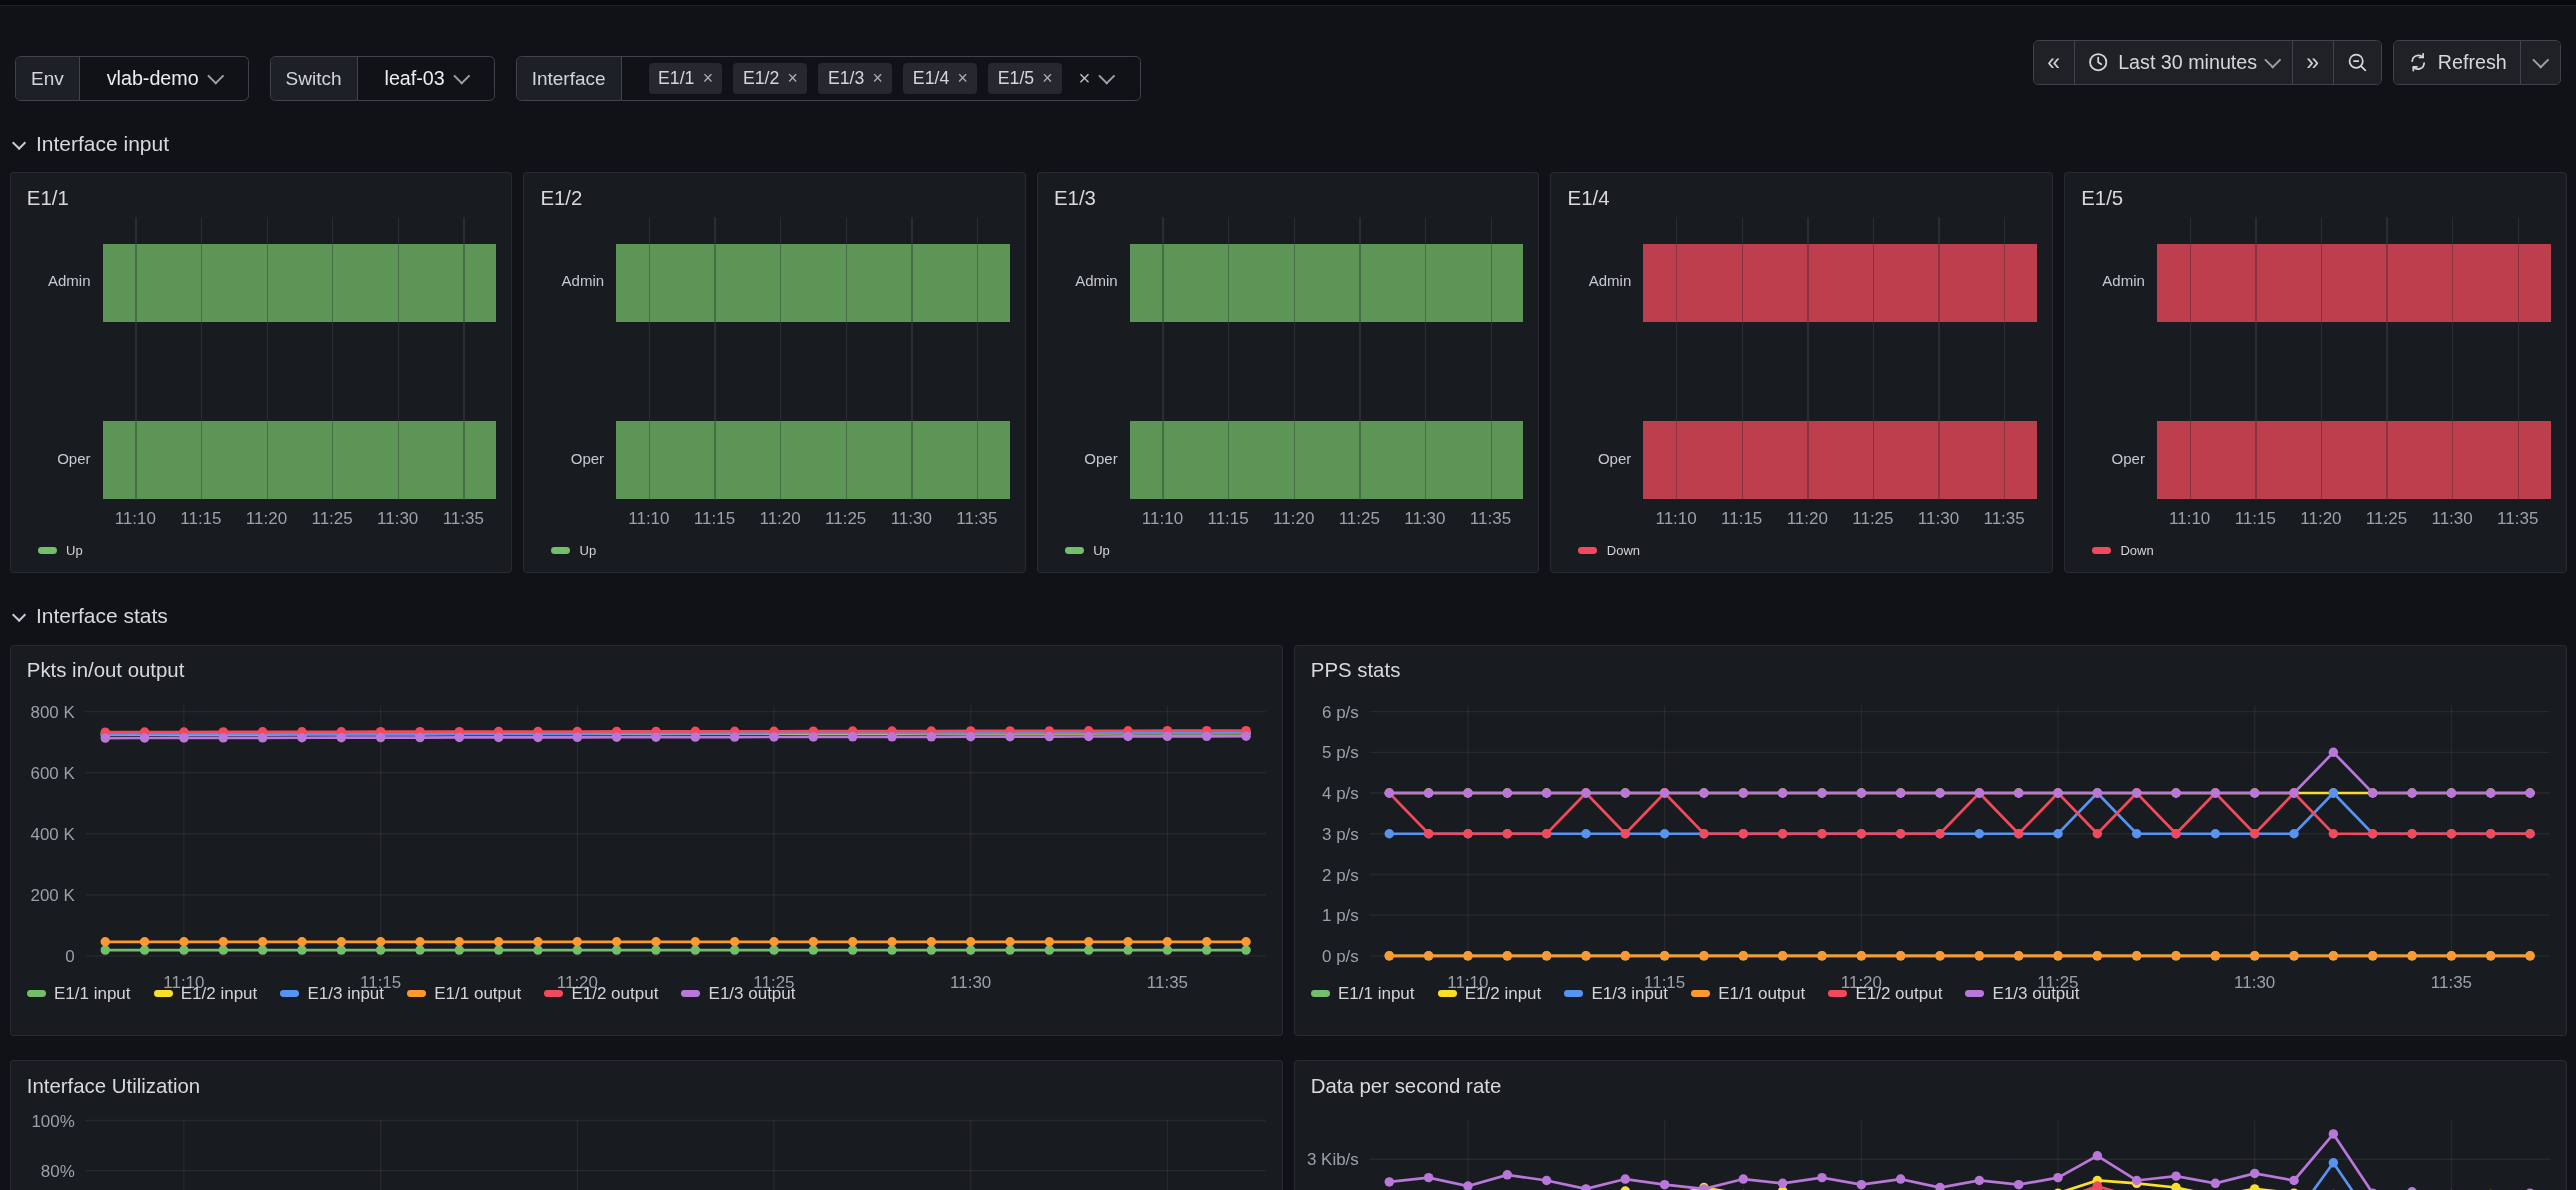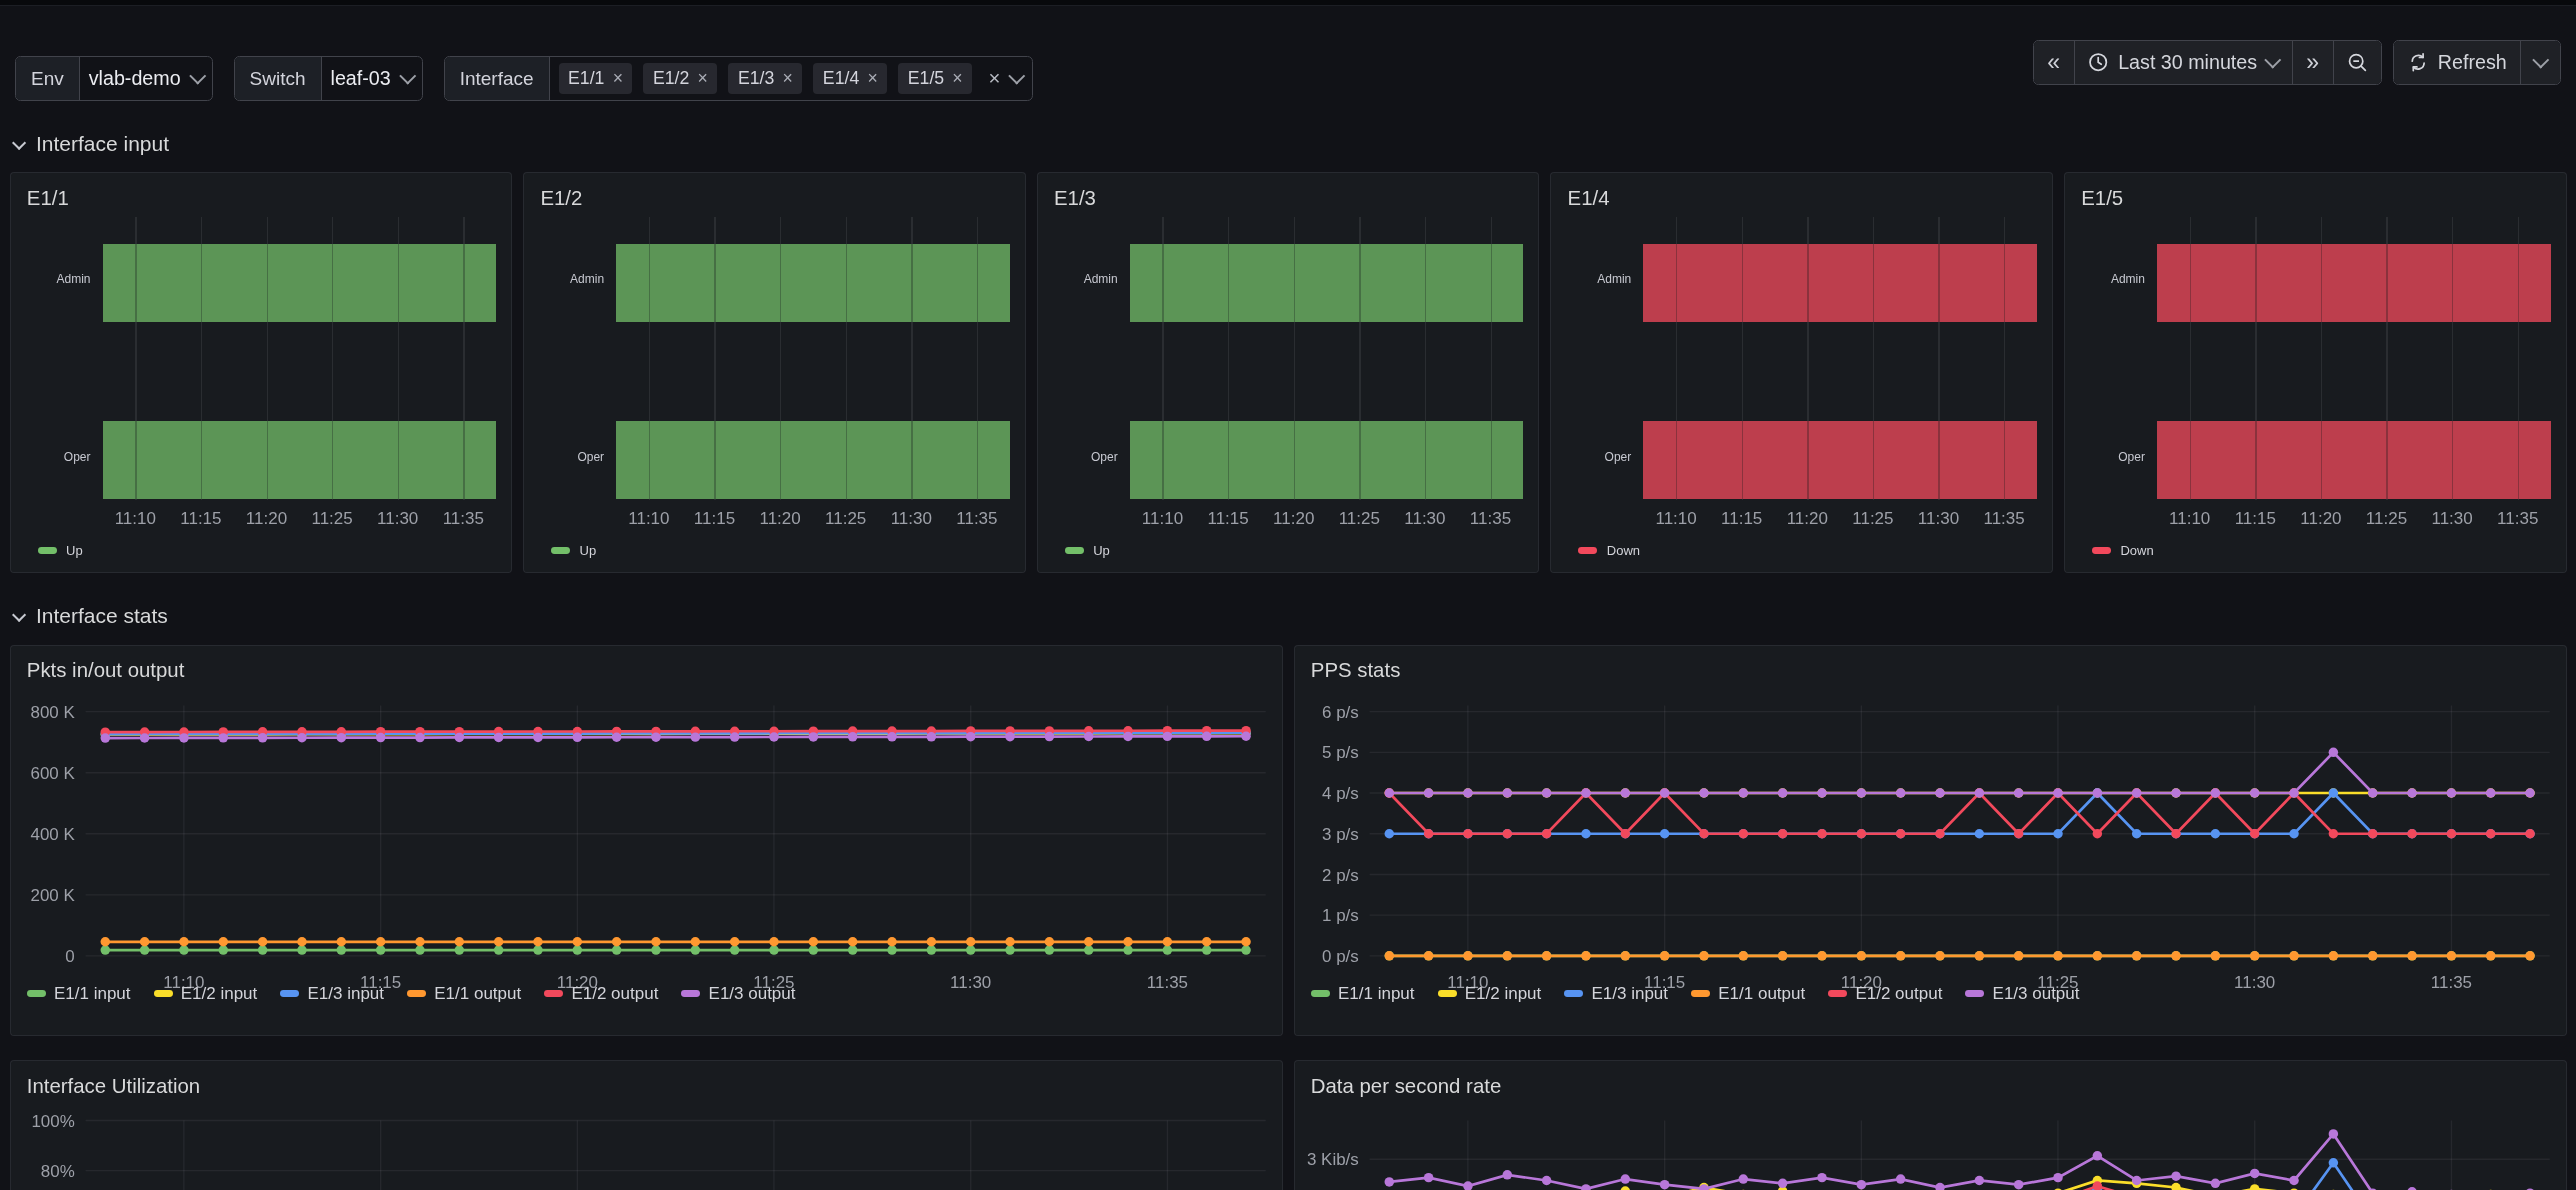--- a/index.html
+++ b/index.html
@@ -7,21 +7,21 @@
   body{
     width:2576px;height:1190px;overflow:hidden;background:#111217;
     font-family:"Liberation Sans","DejaVu Sans",sans-serif;color:#ccccdc;
     -webkit-font-smoothing:antialiased;
   }
   .top-edge{height:5.4px;background:#08090c;border-bottom:0.7px solid #1c1e24;}
   
   .topbar{display:flex;align-items:center;gap:20.4px;padding:17.7px 15px 0 15px;}
   .filter{display:flex;align-items:stretch;height:43px;border:0.7px solid #41434b;border-radius:5.4px;background:#111217;overflow:hidden;flex:0 0 auto;margin-top:32px;}
   .f-label{display:flex;align-items:center;padding:0 15px;background:#1d2026;color:#d3d4dc;font-size:19px;white-space:nowrap;}
-  .f-value{display:flex;align-items:center;gap:11px;padding:0 9px;border-left:0.7px solid #41434b;color:#ecedf2;font-size:19.7px;white-space:nowrap;}
+  .f-value{display:flex;align-items:center;gap:11px;padding:0 27px;border-left:0.7px solid #41434b;color:#ecedf2;font-size:19.7px;white-space:nowrap;}
   .chip{display:inline-flex;align-items:center;gap:8.2px;background:rgba(204,204,220,0.12);border-radius:4.1px;padding:4.8px 9.5px;font-size:17.7px;color:#d4d5dd;cursor:pointer;}
   .chip .x{color:#a9acb5;font-size:17.7px;line-height:1;}
   .clear-x{color:#b7bac2;font-size:20.4px;margin-left:5.4px;cursor:pointer;}
   .chev{width:9.5px;height:9.5px;border-right:2px solid #9da0a8;border-bottom:2px solid #9da0a8;transform:rotate(45deg);margin-top:-4.8px;flex:0 0 auto;}
   .right-cluster{margin-left:auto;display:flex;gap:11px;}
   .btn-group{display:flex;border-radius:5.4px;overflow:hidden;border:0.7px solid #41434b;}
   .btn{display:flex;align-items:center;gap:9.5px;background:#1f2126;color:#d5d7dd;font-size:19.7px;padding:0 13.6px;height:43px;border:none;border-left:0.7px solid #41434b;cursor:pointer;font-family:inherit;white-space:nowrap;}
   .btn:first-child{border-left:none;}
   .btn .arr{font-size:23px;line-height:1;color:#cfd1d8;}
   .btn svg{display:block;}
@@ -39,21 +39,21 @@
   
   .tl-area{position:absolute;left:92px;right:15px;top:44px;height:283px;}
   .tl-light,.tl-dark{position:absolute;inset:0;pointer-events:none;}
   .tl-light i{position:absolute;top:0;bottom:0;width:1.4px;background:rgba(204,204,220,0.10);}
   .tl-dark i{position:absolute;width:1.4px;background:rgba(10,12,16,0.30);}
   .tl-dark i.a{top:26.5px;height:78px;}
   .tl-dark i.b{top:204px;height:78px;}
   .tl-bar{position:absolute;left:0;width:100%;height:78px;}
   .tl-bar.admin{top:26.5px;}
   .tl-bar.oper{top:204px;}
-  .tl-label{position:absolute;left:0;width:80px;text-align:right;font-size:12px;color:#c7c9d1;}
+  .tl-label{position:absolute;left:0;width:80px;text-align:right;font-size:15px;color:#c7c9d1;}
   .tl-label.admin-label{top:99px;}
   .tl-label.oper-label{top:277px;}
   .tl-ticks{position:absolute;left:92px;right:15px;top:336px;height:22px;}
   .tl-ticks span{position:absolute;transform:translateX(-50%);font-size:17px;color:#9da0a8;white-space:nowrap;}
   .legend{position:absolute;display:flex;align-items:center;gap:24.5px;font-size:13px;color:#d3d4da;}
   .tl-legend{left:27px;top:370px;gap:9.5px;cursor:pointer;}
   .lpill{display:inline-block;width:19px;height:6.8px;border-radius:3.4px;flex:0 0 auto;}
   
   svg.chart{position:absolute;inset:0;width:100%;height:100%;}
   svg.chart .grid{stroke:rgba(204,204,220,0.08);stroke-width:2;}

